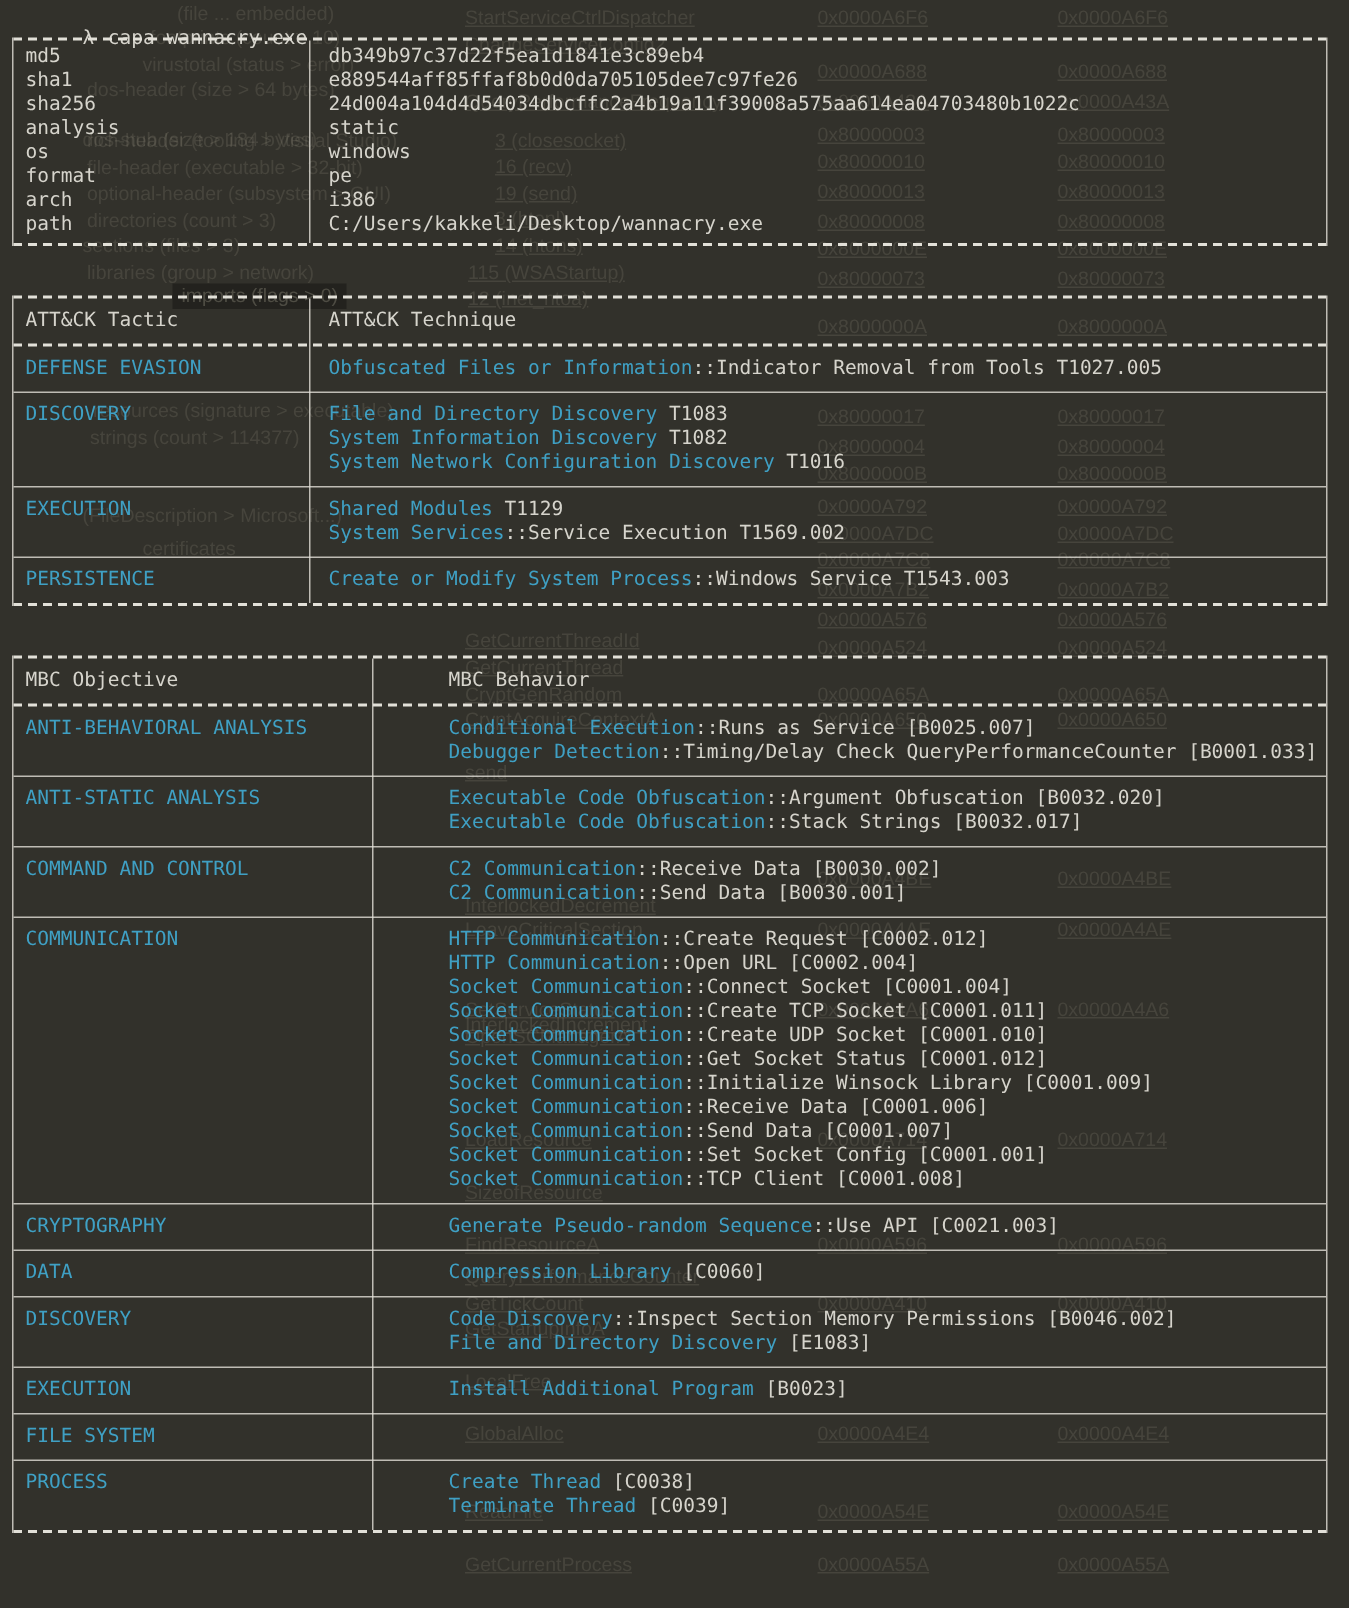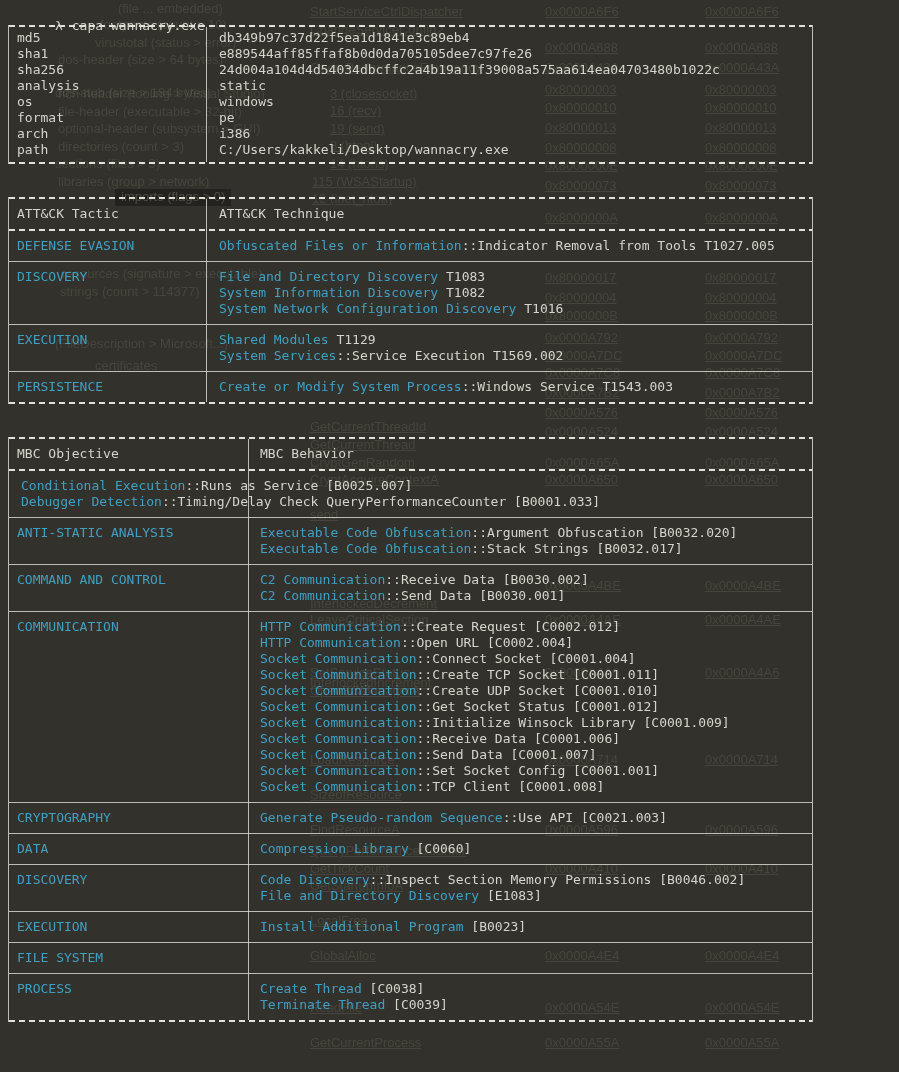--- a/index.html
+++ b/index.html
@@ -15,34 +15,34 @@
   
   .ghost-layer{position:absolute;inset:0;z-index:0;font-family:"Liberation Sans",sans-serif;font-size:13px;}
   .ghost{position:absolute;white-space:nowrap;color:rgba(170,167,148,0.17);}
   .ghost.link{text-decoration:underline;}
   .ghost.hl{background:rgba(8,8,6,0.35);color:rgba(178,175,156,0.30);padding:0 6px 1px 6px;}
   
   .term{position:absolute;inset:0;z-index:1;}
   .prompt-line{margin:2px 0 0 8px;height:16px;white-space:pre;}
   .prompt-sym{margin-right:9px;}
   .cyan{color:var(--cyan,#3fa0c4);}
-  .tbl{position:relative;margin-left:8px;width:805px;
+  .tbl{position:relative;margin-left:8px;width:877px;
        border-left:1px solid var(--line-dim,rgba(226,224,216,0.8));
        border-right:1px solid var(--line-dim,rgba(226,224,216,0.8));
        box-sizing:border-box;}
   .dash{height:2px;background:repeating-linear-gradient(90deg,var(--line,#e2e0d8) 0 6px,transparent 6px 10px);}
   .sep{height:1px;background:var(--line-dim,rgba(226,224,216,0.8));}
   .vline{position:absolute;top:2px;bottom:2px;width:1px;background:var(--line-dim,rgba(226,224,216,0.8));}
   .box-body{padding:3px 0 4px 0;}
   .kv{display:grid;grid-template-columns:197px 1fr;}
   .kv-key{padding-left:8px;}
   .kv-val{padding-left:13px;}
   .t-head{display:grid;padding:7px 0;}
   .g2a{grid-template-columns:197px 1fr;}
-  .g2m{grid-template-columns:239px 1fr;}
+  .g2m{grid-template-columns:239px 1fr;gap:39px;}
   .t-head .h1{padding-left:8px;}
   .g2a .h2{padding-left:13px;}
   .g2m .h2{padding-left:12px;}
   .t-row{display:grid;padding:7px 0;}
   .t-row .c1{padding-left:8px;}
   .g2a .c2{padding-left:13px;}
   .g2m .c2{padding-left:12px;}
   .bline{white-space:pre;}
   .mt-box{margin-top:7px;}
   .mt-tbl{margin-top:33px;}
@@ -252,20 +252,21 @@
 
     <div class="tbl mt-tbl">
       <div class="dash"></div>
       <div class="t-head g2m">
         <span class="h1">MBC Objective</span>
         <span class="h2">MBC Behavior</span>
       </div>
       <div class="dash"></div>
       <div>
           <div class="t-row g2m">
+            <div class="c1"><span class="cyan">ANTI-BEHAVIORAL ANALYSIS</span></div>
             <div class="c2">
               <div class="bline"><span class="cyan">Conditional Execution</span><span>::Runs as Service [B0025.007]</span></div>
               <div class="bline"><span class="cyan">Debugger Detection</span><span>::Timing/Delay Check QueryPerformanceCounter [B0001.033]</span></div>
             </div>
           </div>
           <div class="sep"></div>
           <div class="t-row g2m">
             <div class="c1"><span class="cyan">ANTI-STATIC ANALYSIS</span></div>
             <div class="c2">
               <div class="bline"><span class="cyan">Executable Code Obfuscation</span><span>::Argument Obfuscation [B0032.020]</span></div>

